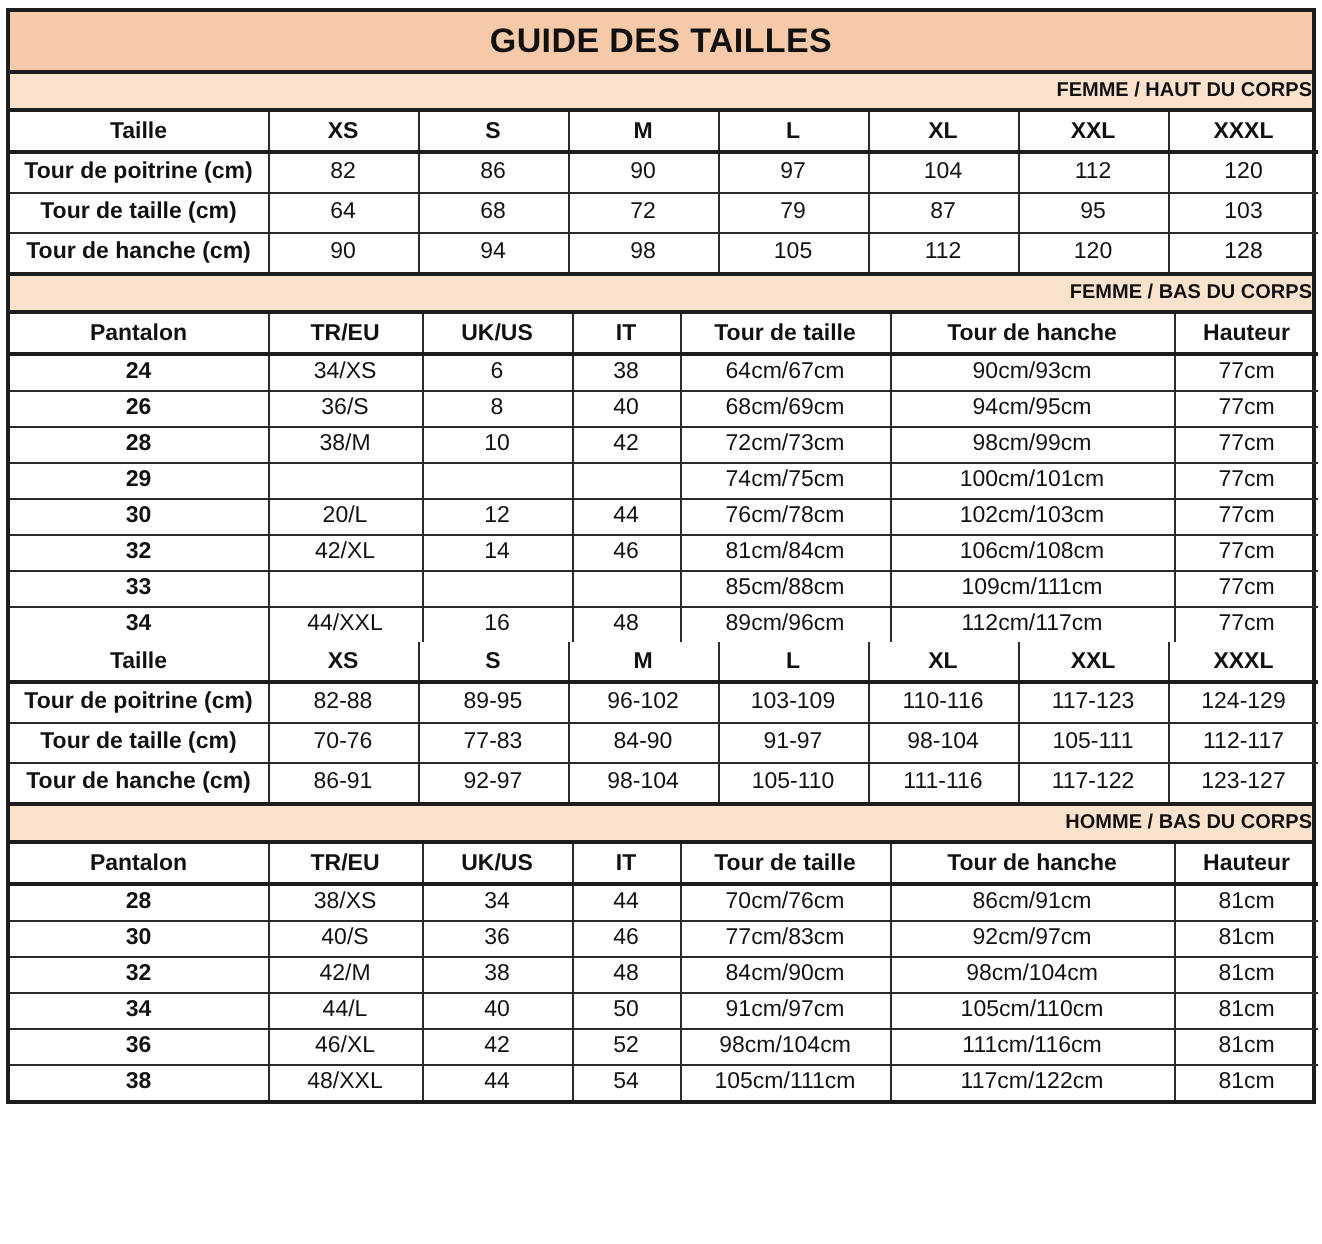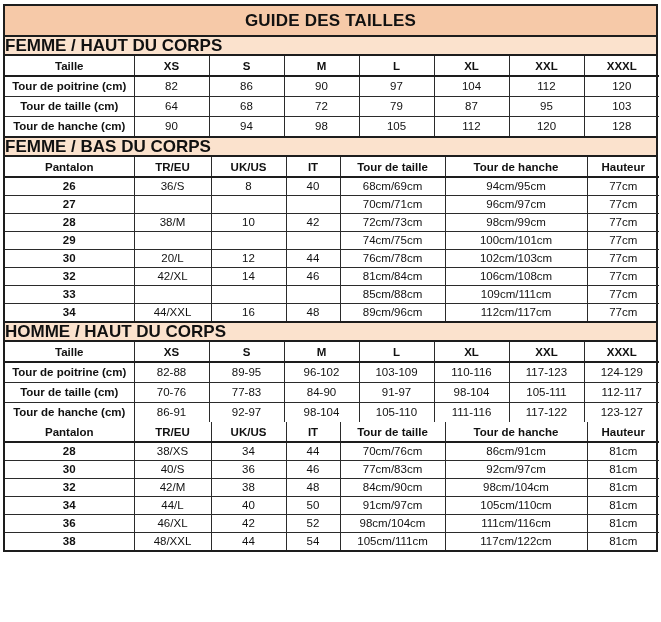--- a/index.html
+++ b/index.html
@@ -20,23 +20,23 @@
     background: #f6c9a8;
     text-align: center;
     font-weight: bold;
     font-size: 17px;
     line-height: 29px;
     height: 29px;
     letter-spacing: 0.2px;
   }
   .band {
     background: #fbe2cd;
-    text-align: left;
+    text-align: right;
     font-weight: bold;
-    font-size: 17px;
+    font-size: 10px;
     line-height: 17px;
     height: 21px;
     border-top: 2px solid #1d1d1d;
     border-bottom: 2px solid #1d1d1d;
   }
   table {
     width: 100%;
     border-collapse: collapse;
     table-layout: fixed;
   }
@@ -143,38 +143,38 @@
               <th>TR/EU</th>
               <th>UK/US</th>
               <th>IT</th>
               <th>Tour de taille</th>
               <th>Tour de hanche</th>
               <th>Hauteur</th>
             </tr>
           </thead>
           <tbody>
             <tr>
+              <th>24</th>
+              <td>34/XS</td>
+              <td>6</td>
+              <td>38</td>
+              <td>64cm/67cm</td>
+              <td>90cm/93cm</td>
+              <td>77cm</td>
+            </tr>
+            <tr>
               <th>26</th>
               <td>36/S</td>
               <td>8</td>
               <td>40</td>
               <td>68cm/69cm</td>
               <td>94cm/95cm</td>
               <td>77cm</td>
             </tr>
             <tr>
-              <th>27</th>
-              <td></td>
-              <td></td>
-              <td></td>
-              <td>70cm/71cm</td>
-              <td>96cm/97cm</td>
-              <td>77cm</td>
-            </tr>
-            <tr>
               <th>28</th>
               <td>38/M</td>
               <td>10</td>
               <td>42</td>
               <td>72cm/73cm</td>
               <td>98cm/99cm</td>
               <td>77cm</td>
             </tr>
             <tr>
               <th>29</th>
@@ -216,21 +216,20 @@
               <th>34</th>
               <td>44/XXL</td>
               <td>16</td>
               <td>48</td>
               <td>89cm/96cm</td>
               <td>112cm/117cm</td>
               <td>77cm</td>
             </tr>
           </tbody>
         </table>
-        <div class="band">HOMME / HAUT DU CORPS</div>
         <table class="sizes">
           <colgroup>
             <col style="width: 129px;">
             <col style="width: 75px;">
             <col style="width: 75px;">
             <col style="width: 75px;">
             <col style="width: 75px;">
             <col style="width: 75px;">
             <col style="width: 75px;">
             <col style="width: 75px;">
@@ -273,20 +272,21 @@
               <td>86-91</td>
               <td>92-97</td>
               <td>98-104</td>
               <td>105-110</td>
               <td>111-116</td>
               <td>117-122</td>
               <td>123-127</td>
             </tr>
           </tbody>
         </table>
+        <div class="band">HOMME / BAS DU CORPS</div>
         <table class="pants">
           <colgroup>
             <col style="width: 129px;">
             <col style="width: 77px;">
             <col style="width: 75px;">
             <col style="width: 54px;">
             <col style="width: 105px;">
             <col style="width: 142px;">
             <col style="width: 72px;">
           </colgroup>

